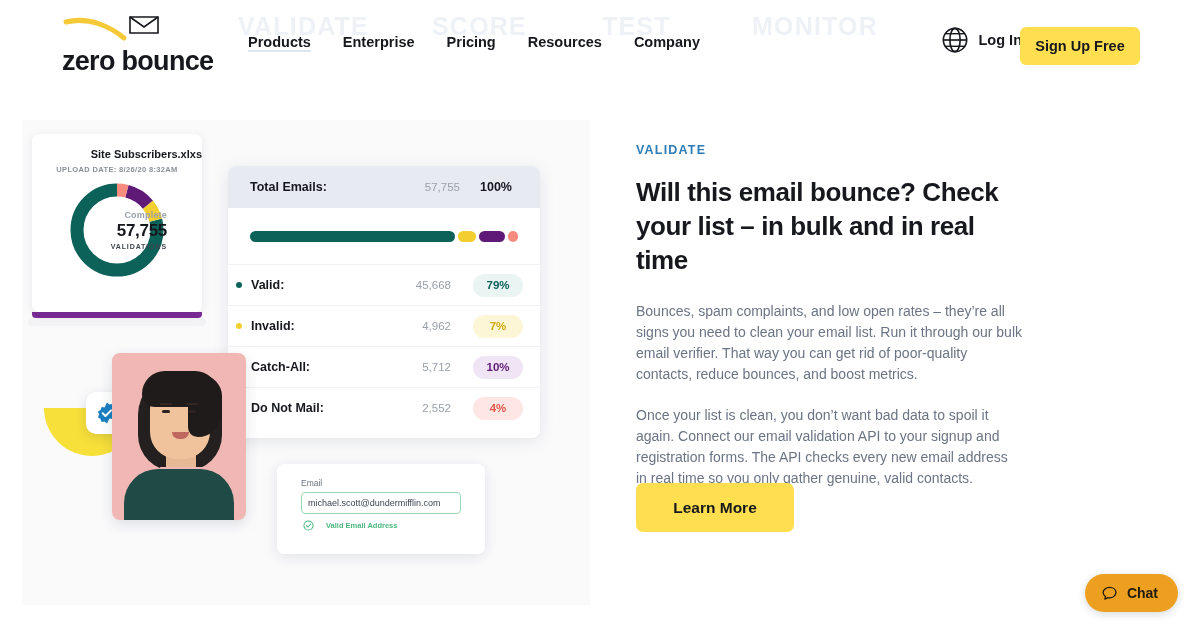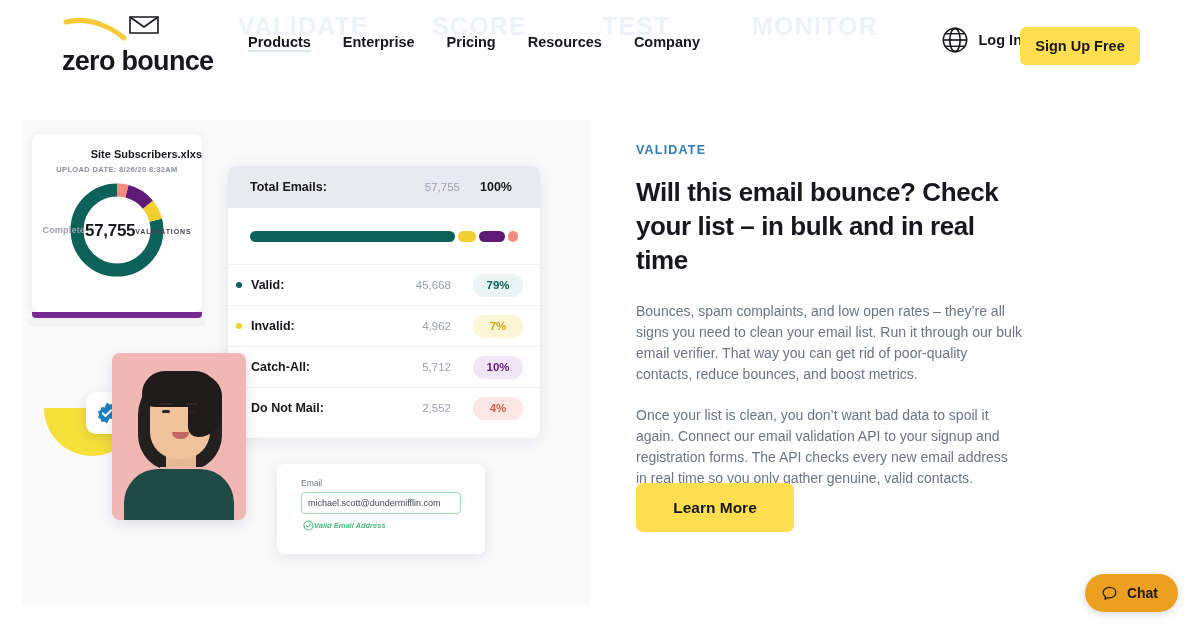--- a/index.html
+++ b/index.html
@@ -87,21 +87,21 @@
     position:absolute; top: 14px; left: 0; width: 170px; text-align:right;
     font-size: 11px; font-weight: 700; color: #16181d;
   }
   .dc-sub {
     position:absolute; top: 31px; left: 0; width: 170px; text-align:center;
     font-size: 7.5px; font-weight: 600; letter-spacing: .35px; color: #8a8f99;
   }
   .donut-wrap { position:absolute; left: 35px; top: 46px; width: 100px; height: 100px; }
   .donut-center {
     position:absolute; left: 0; top: 0; width: 100px; height: 100px;
-    display:flex; flex-direction:row; align-items:center; justify-content:center;
+    display:flex; flex-direction:column; align-items:flex-end; justify-content:center;
   }
   .dc-complete { font-size: 9px; color: #9aa0aa; font-weight: 600; letter-spacing:.2px; }
   .dc-count { font-size: 17px; font-weight: 700; color: #16181d; letter-spacing:-.3px; margin-top:1px; }
   .dc-valid { font-size: 7px; font-weight: 700; color: #3f4551; letter-spacing: .9px; margin-top:2px; }
 
   
   .stats-card {
     position: absolute; left: 228px; top: 166px;
     width: 312px; height: 272px;
     background: #fff; border-radius: 8px;
@@ -185,22 +185,22 @@
   }
   .ec-label { position:absolute; left: 24px; top: 14px; font-size: 8.5px; color:#6b7280; }
   .ec-input {
     position:absolute; left: 24px; top: 28px; width: 160px; height: 22px;
     border: 1px solid #9ad9b4; border-radius: 4px; background:#fff;
     font-family:"Liberation Sans", sans-serif;
     font-size: 9px; color: #3f4551; padding-left: 6px;
   }
   .ec-valid {
     position:absolute; left: 26px; top: 56px;
-    display:flex; align-items:center; gap: 0;
-    font-size: 7.5px; font-weight: 700; color: #4cb87e; font-style: italic;
+    display:flex; align-items:center; gap: 12px;
+    font-size: 7.5px; font-weight: 700; color: #4cb87e;
   }
 
   
   .copy { position:absolute; left: 636px; top: 143px; width: 392px; }
   .eyebrow {
     font-size: 12.5px; font-weight: 700; letter-spacing: 1.2px; color: #2e7cb8;
   }
   .headline {
     margin-top: 18px; font-size: 26px; line-height: 34px; font-weight: 700;
     color: #16181d; letter-spacing: -.4px;

